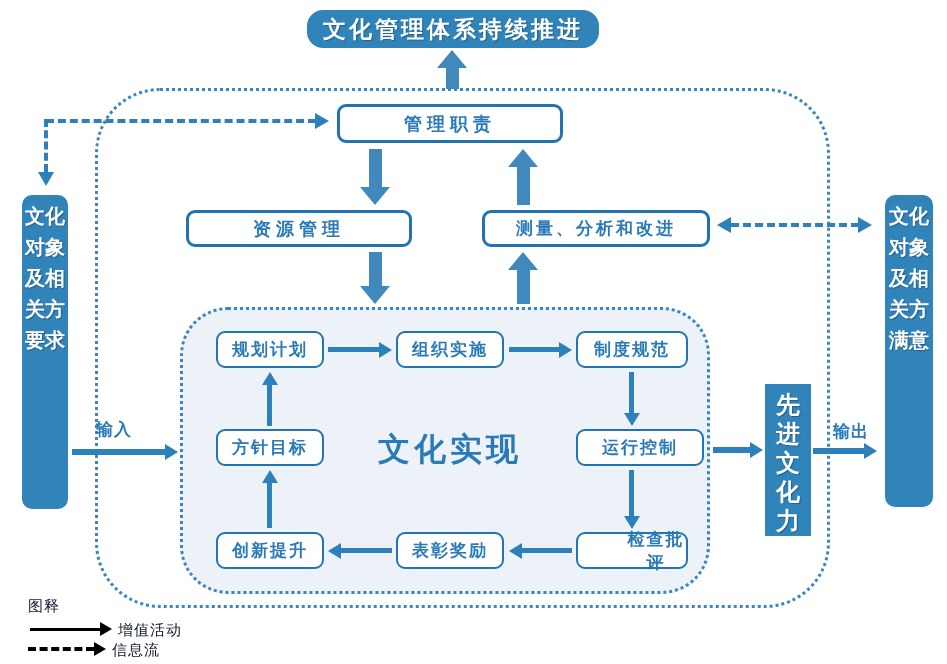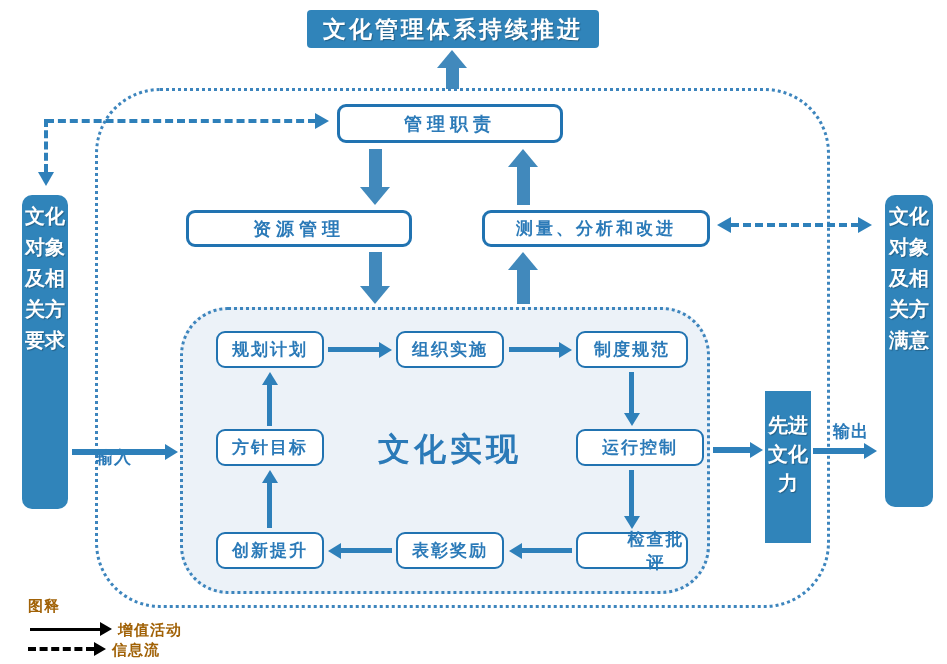--- a/index.html
+++ b/index.html
@@ -10,23 +10,23 @@
     --arrow2:#2E80BA;
     --dot:#3D85BD;
     --panel:#ECF2F8;
   }
   html,body{margin:0;padding:0;background:#fff;font-family:"Liberation Sans","DejaVu Sans",sans-serif;}
   #canvas{position:relative;width:947px;height:664px;background:#fff;overflow:hidden;}
 
   
   .fillbox{position:absolute;background:var(--blue-fill);color:#fff;font-weight:bold;
            text-align:center;box-sizing:border-box;text-shadow:1px 1px 1px rgba(0,0,0,.28);}
-  .banner{border-radius:4px;font-size:23px;line-height:38px;letter-spacing:3px;}
+  .banner{border-radius:16px;font-size:23px;line-height:38px;letter-spacing:3px;}
   .vbox{border-radius:10px;font-size:20px;line-height:31px;word-break:break-all;padding-top:6px;}
-  .vbox2{font-size:20px;line-height:29px;word-break:break-all;padding-top:20px;margin-top:7px;}
+  .vbox2{font-size:24px;line-height:29px;word-break:break-all;padding-top:6px;}
 
   
   .wbox{position:absolute;background:#fff;border:3px solid var(--blue-border);border-radius:9px;
         color:var(--blue-text);font-weight:bold;text-align:center;box-sizing:border-box;
         display:flex;align-items:center;justify-content:center;}
   .wbox.big{font-size:18px;letter-spacing:5px;}
   .wbox.sm{font-size:17px;letter-spacing:2px;border-width:2.5px;}
 
   
   .frame{position:absolute;border:3px dotted var(--dot);box-sizing:border-box;}
@@ -54,21 +54,21 @@
   .dash-v{position:absolute;border-left:4px dashed var(--arrow2);}
   .tri{position:absolute;width:0;height:0;}
   .tri.r{border-top:8px solid transparent;border-bottom:8px solid transparent;border-left:14px solid var(--arrow2);}
   .tri.l{border-top:8px solid transparent;border-bottom:8px solid transparent;border-right:14px solid var(--arrow2);}
   .tri.d{border-left:8px solid transparent;border-right:8px solid transparent;border-top:14px solid var(--arrow2);}
 
   .biglabel{position:absolute;color:var(--blue-text);font-weight:bold;font-size:32px;letter-spacing:4px;text-align:center;}
   .flowlabel{position:absolute;color:var(--blue-text);font-weight:bold;font-size:17px;letter-spacing:1px;}
 
   
-  .legend-text{position:absolute;color:#a16207;font-weight:bold;font-size:15px;letter-spacing:1px;}
+  .legend-text{position:absolute;color:#0f172a;font-weight:normal;font-size:15px;letter-spacing:1px;}
   .lg-arrow{position:absolute;display:flex;align-items:center;}
   .lg-arrow .sh{flex:1;height:3px;background:#000;}
   .lg-arrow .sh.dashed{height:0;background:none;border-top:4px dashed #000;}
   .lg-arrow .hd{width:0;height:0;border-top:7px solid transparent;border-bottom:7px solid transparent;border-left:12px solid #000;}
 </style>
 </head>
 <body>
 
 <div id="canvas">
 
@@ -156,21 +156,21 @@
   </div>
   <div class="la v" style="left:261px;top:470px;width:17px;height:58px;">
     <div class="hd hd-u"></div>
       <div class="sh"></div>
   </div>
   <div class="la v" style="left:261px;top:372px;width:17px;height:54px;">
     <div class="hd hd-u"></div>
       <div class="sh"></div>
   </div>
 
-  <div class="flowlabel" style="left:96px;top:446px;text-align:right;">输入</div>
+  <div class="flowlabel" style="left:96px;top:418px;text-align:right;">输入</div>
   <div class="la" style="left:72px;top:443px;width:106px;height:17px;">
     <div class="sh" style="height:6px;"></div>
       <div class="hd hd-r"></div>
   </div>
 
   <div class="la" style="left:713px;top:441px;width:50px;height:17px;">
     <div class="sh" style="height:6px;"></div>
       <div class="hd hd-r"></div>
   </div>
 

